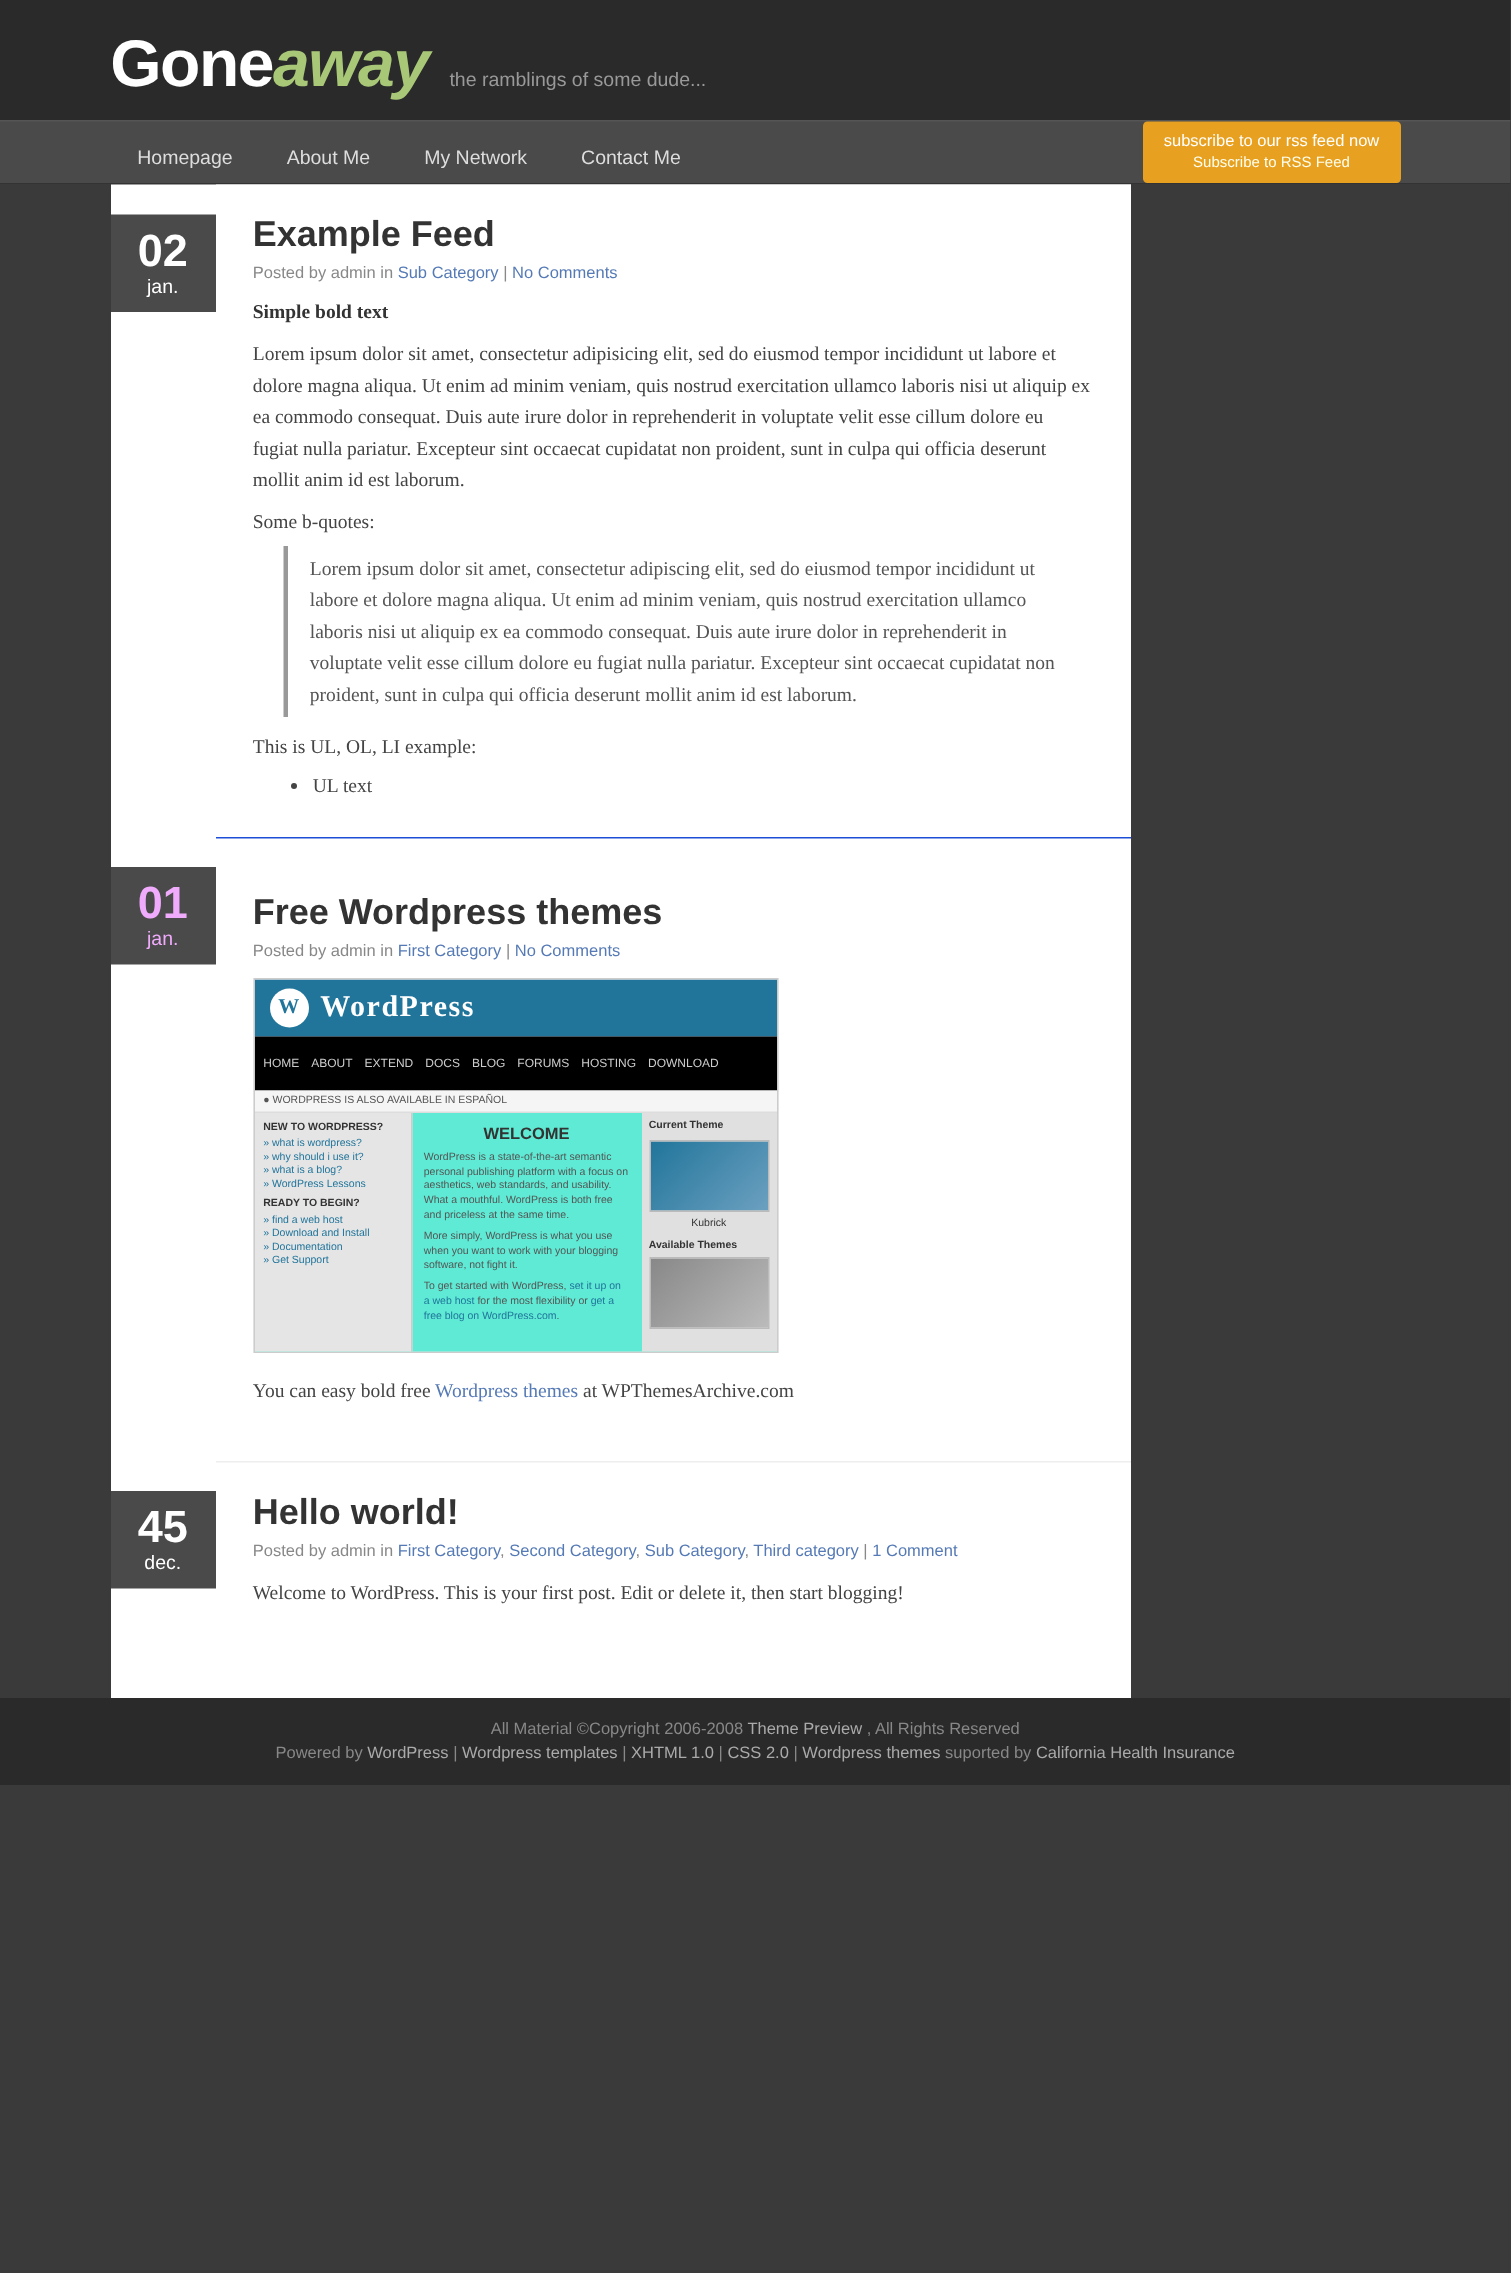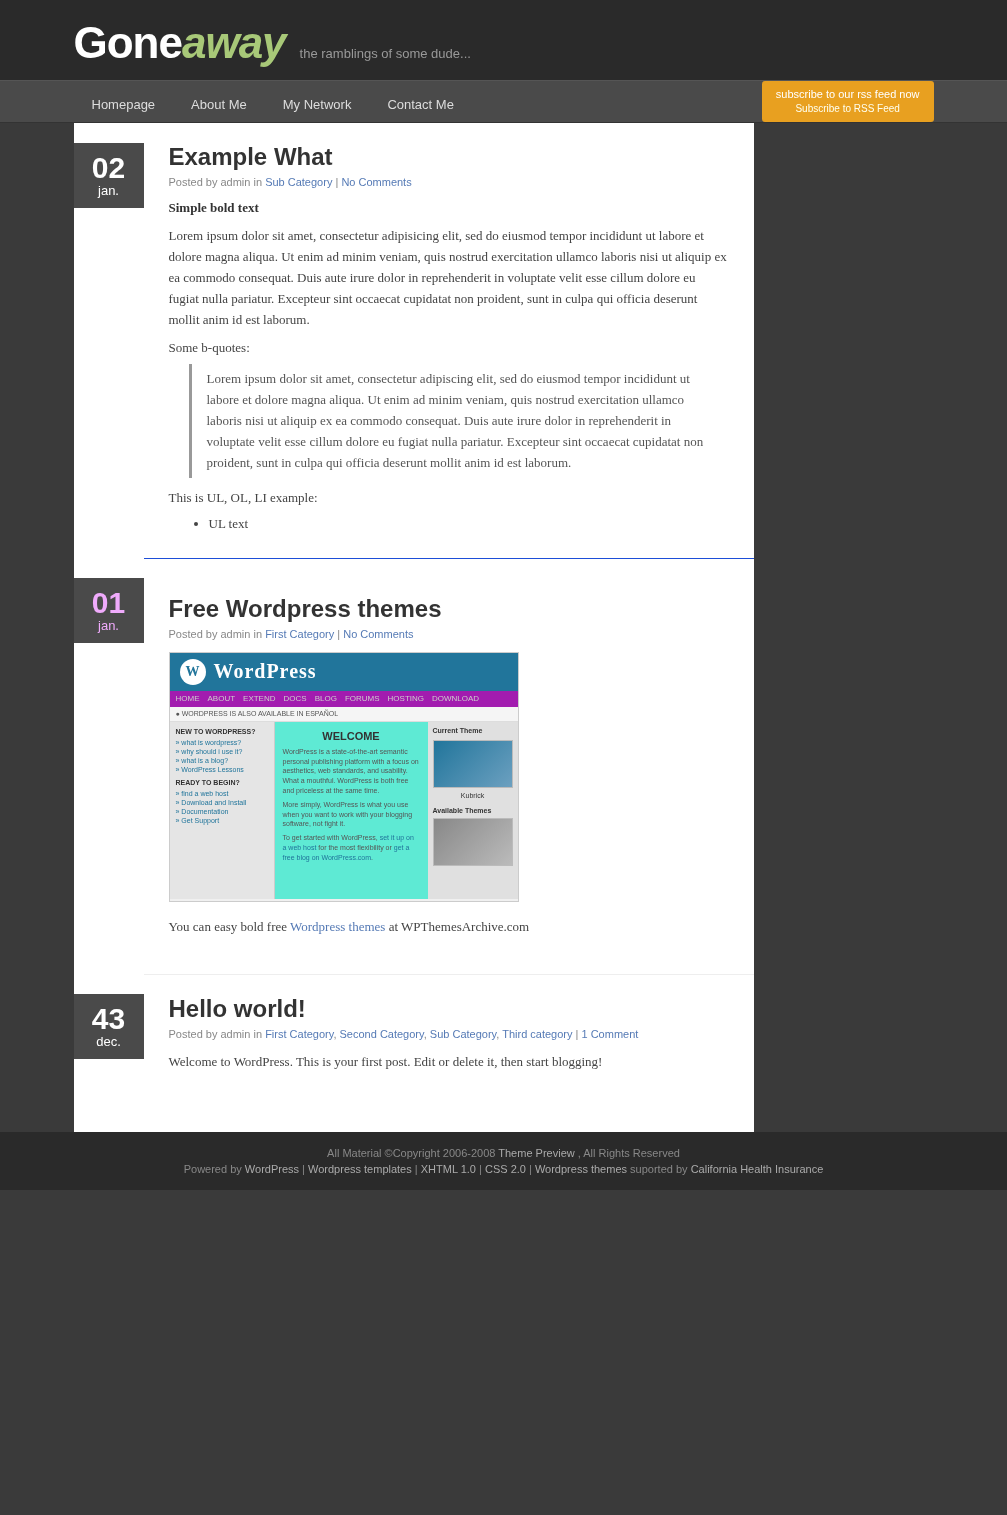--- a/index.html
+++ b/index.html
@@ -60,21 +60,21 @@
   <div style="flex:1; background-color:#fff;">
 
     <div style="display:flex; margin-bottom:0;">
 
       <div style="width:70px; min-width:70px; background-color:#4a4a4a; color:#fff; text-align:center; padding:10px 5px; margin-top:20px; align-self:flex-start;">
         <span style="font-size:30px; font-weight:bold; display:block; line-height:1; font-family:Arial,sans-serif;">02</span>
         <span style="font-size:13px; display:block; font-family:Arial,sans-serif;">jan.</span>
       </div>
 
       <div style="flex:1; padding:20px 25px; background-color:#fff;">
-        <h2 style="font-size:24px;color:#333;font-family:Arial,sans-serif;font-weight:bold;margin-bottom:5px;">Example What</h2>
+        <h2 style="font-size:24px;color:#333;font-family:Arial,sans-serif;font-weight:bold;margin-bottom:5px;">Example Feed</h2>
         <div style="font-size:11px;color:#888;margin-bottom:12px;font-family:Arial,sans-serif;">
           <span>Posted by admin in</span>
           <a href="#" style="color:#557ab5;text-decoration:none;">Sub Category</a>
           <span> | </span>
           <a href="#" style="color:#557ab5;text-decoration:none;">No Comments</a>
         </div>
         <p style="font-weight:bold;color:#333;margin-bottom:10px;">Simple bold text</p>
         <p style="margin-bottom:10px;line-height:1.6;color:#444;">Lorem ipsum dolor sit amet, consectetur adipisicing elit, sed do eiusmod tempor incididunt ut labore et dolore magna aliqua. Ut enim ad minim veniam, quis nostrud exercitation ullamco laboris nisi ut aliquip ex ea commodo consequat. Duis aute irure dolor in reprehenderit in voluptate velit esse cillum dolore eu fugiat nulla pariatur. Excepteur sint occaecat cupidatat non proident, sunt in culpa qui officia deserunt mollit anim id est laborum.</p>
         <p style="margin-bottom:8px;color:#444;">Some b-quotes:</p>
         <blockquote style="border-left:3px solid #999;margin:0 0 12px 20px;padding:5px 15px;color:#555;line-height:1.6;">
@@ -103,21 +103,21 @@
           <a href="#" style="color:#557ab5;text-decoration:none;">No Comments</a>
         </div>
 
         <div style="width:350px; height:250px; border:1px solid #ccc; margin:10px 0 15px 0; overflow:hidden; background:#f0f0f0;">
 
           <div style="background:#21759b; height:38px; display:flex; align-items:center; padding:0 10px; gap:8px;">
             <div style="width:26px;height:26px;background:#fff;border-radius:50%;display:flex;align-items:center;justify-content:center;font-weight:bold;font-size:14px;color:#21759b;font-family:Georgia,serif;">W</div>
             <span style="color:#fff;font-size:20px;font-weight:bold;font-family:Georgia,serif;letter-spacing:1px;">WordPress</span>
           </div>
 
-          <div style="background:#a21caf;height:16px;display:flex;align-items:center;padding:0 6px;gap:8px;">
+          <div style="background:#000000;height:36px;display:flex;align-items:center;padding:0 6px;gap:8px;">
             <span style="color:#ccc;font-size:8px;font-family:Arial,sans-serif;">HOME</span>
             <span style="color:#ccc;font-size:8px;font-family:Arial,sans-serif;">ABOUT</span>
             <span style="color:#ccc;font-size:8px;font-family:Arial,sans-serif;">EXTEND</span>
             <span style="color:#ccc;font-size:8px;font-family:Arial,sans-serif;">DOCS</span>
             <span style="color:#ccc;font-size:8px;font-family:Arial,sans-serif;">BLOG</span>
             <span style="color:#ccc;font-size:8px;font-family:Arial,sans-serif;">FORUMS</span>
             <span style="color:#ccc;font-size:8px;font-family:Arial,sans-serif;">HOSTING</span>
             <span style="color:#ccc;font-size:8px;font-family:Arial,sans-serif;">DOWNLOAD</span>
           </div>
 
@@ -159,21 +159,21 @@
         <p style="color:#444;line-height:1.6;">
           <span>You can easy bold free</span>
           <a href="#" style="color:#557ab5;text-decoration:none;">Wordpress themes</a>
           <span> at WPThemesArchive.com</span>
         </p>
       </div>
     </div>
 
     <div style="display:flex; margin-bottom:0;">
       <div style="width:70px; min-width:70px; background-color:#4a4a4a; color:#fff; text-align:center; padding:10px 5px; margin-top:20px; align-self:flex-start;">
-        <span style="font-size:30px; font-weight:bold; display:block; line-height:1; font-family:Arial,sans-serif;">43</span>
+        <span style="font-size:30px; font-weight:bold; display:block; line-height:1; font-family:Arial,sans-serif;">45</span>
         <span style="font-size:13px; display:block; font-family:Arial,sans-serif;">dec.</span>
       </div>
       <div style="flex:1; padding:20px 25px; background-color:#fff; border-top:1px solid #eee;">
         <h2 style="font-size:24px;color:#333;font-family:Arial,sans-serif;font-weight:bold;margin-bottom:5px;">Hello world!</h2>
         <div style="font-size:11px;color:#888;margin-bottom:12px;font-family:Arial,sans-serif;">
           <span>Posted by admin in</span>
           <a href="#" style="color:#557ab5;text-decoration:none;">First Category</a><span>, </span>
           <a href="#" style="color:#557ab5;text-decoration:none;">Second Category</a><span>, </span>
           <a href="#" style="color:#557ab5;text-decoration:none;">Sub Category</a><span>, </span>
           <a href="#" style="color:#557ab5;text-decoration:none;text-align:center;">Third category</a>

